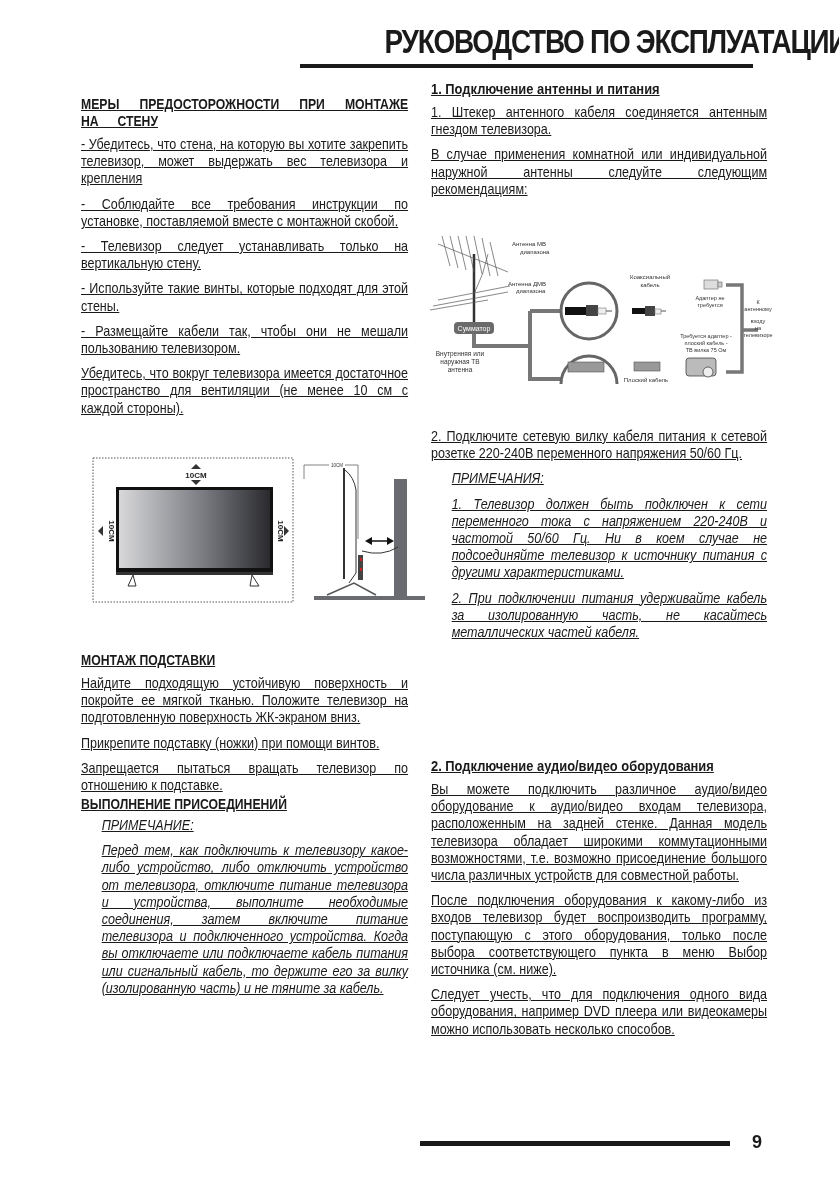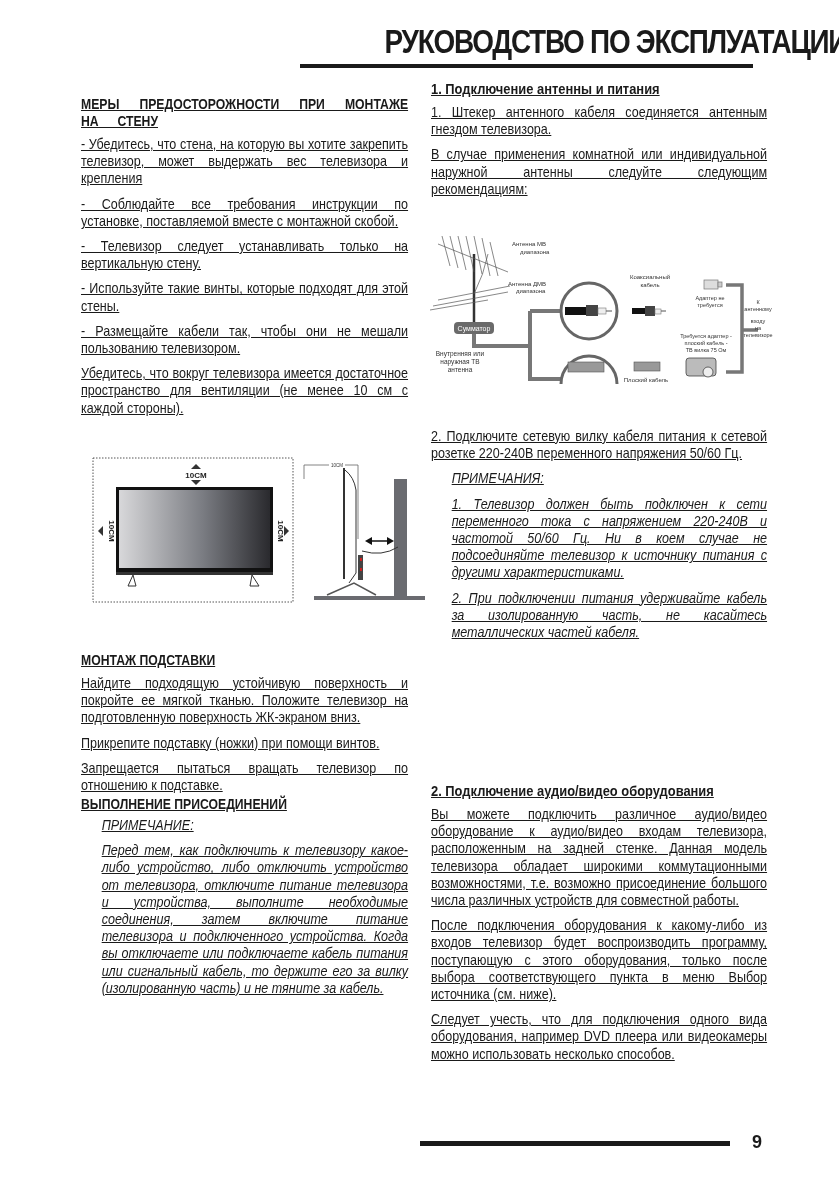--- a/index.html
+++ b/index.html
@@ -217,21 +217,21 @@
   <div class="narrow">
     <p class="first" style="margin-top:0;">2. Подключите сетевую вилку кабеля питания к сетевой розетке 220-240В переменного напряжения 50/60 Гц.</p>
     <div class="indent">
       <div class="note-label">ПРИМЕЧАНИЯ:</div>
       <p class="ital">1. Телевизор должен быть подключен к сети переменного тока с напряжением 220-240В и частотой 50/60 Гц. Ни в коем случае не подсоединяйте телевизор к источнику питания с другими характеристиками.</p>
       <p class="ital">2. При подключении питания удерживайте кабель за изолированную часть, не касайтесь металлических частей кабеля.</p>
     </div>
   </div>
 </div>
 
-<div class="col col-right" style="top:782px;">
+<div class="col col-right" style="top:757px;">
   <div class="narrow">
     <h2 class="num">2. Подключение аудио/видео оборудования</h2>
     <p class="first">Вы можете подключить различное аудио/видео оборудование к аудио/видео входам телевизора, расположенным на задней стенке. Данная модель телевизора обладает широкими коммутационными возможностями, т.е. возможно присоединение большого числа различных устройств для совместной работы.</p>
     <p>После подключения оборудования к какому-либо из входов телевизор будет воспроизводить программу, поступающую с этого оборудования, только после выбора соответствующего пункта в меню Выбор источника (см. ниже).</p>
     <p>Следует учесть, что для подключения одного вида оборудования, например DVD плеера или видеокамеры можно использовать несколько способов.</p>
   </div>
 </div>
 
 <div class="footer-rule"></div>
 <div class="page-num">9</div>

